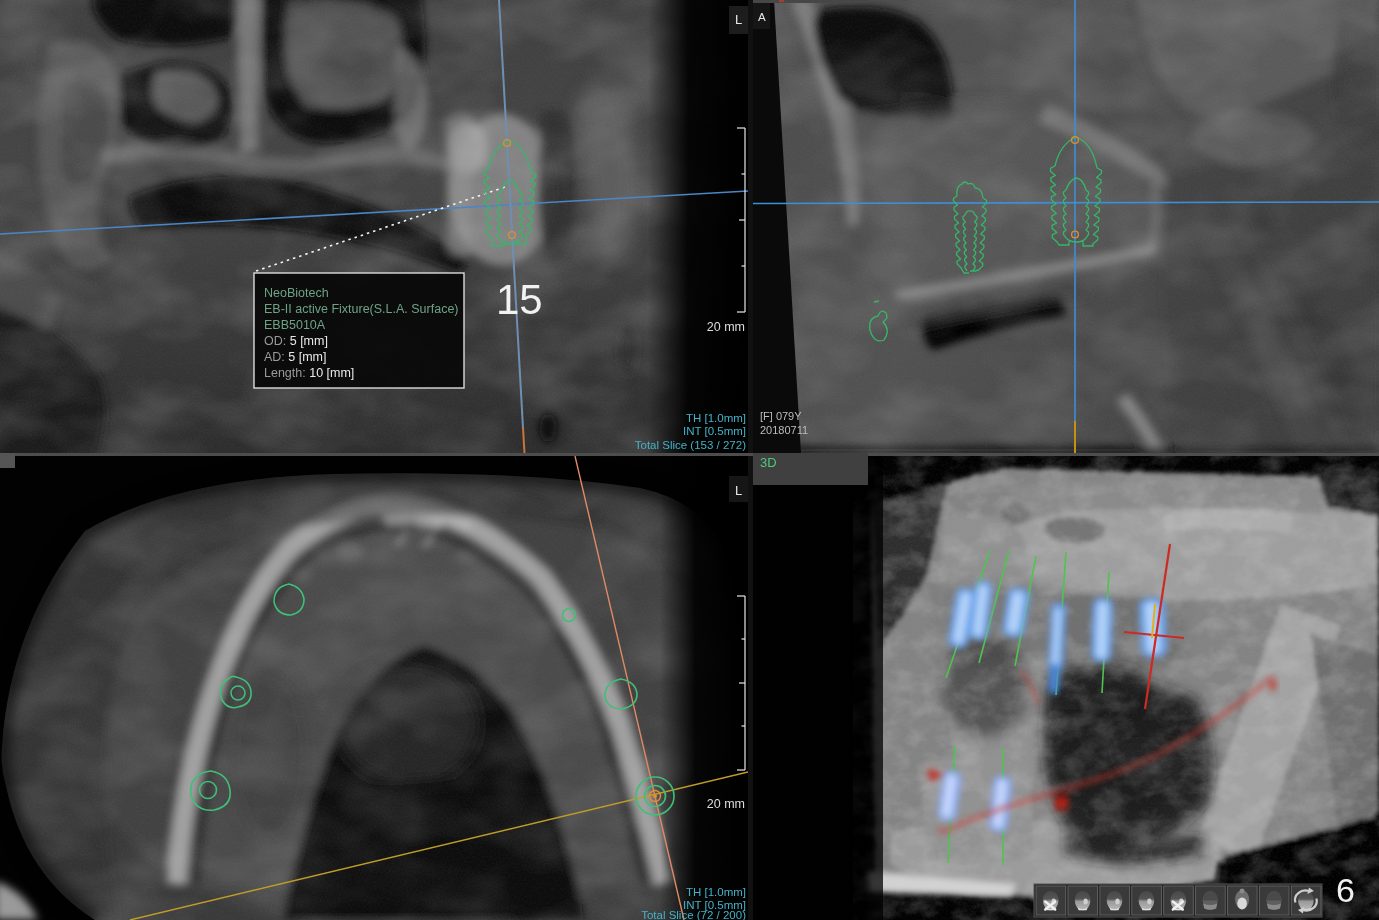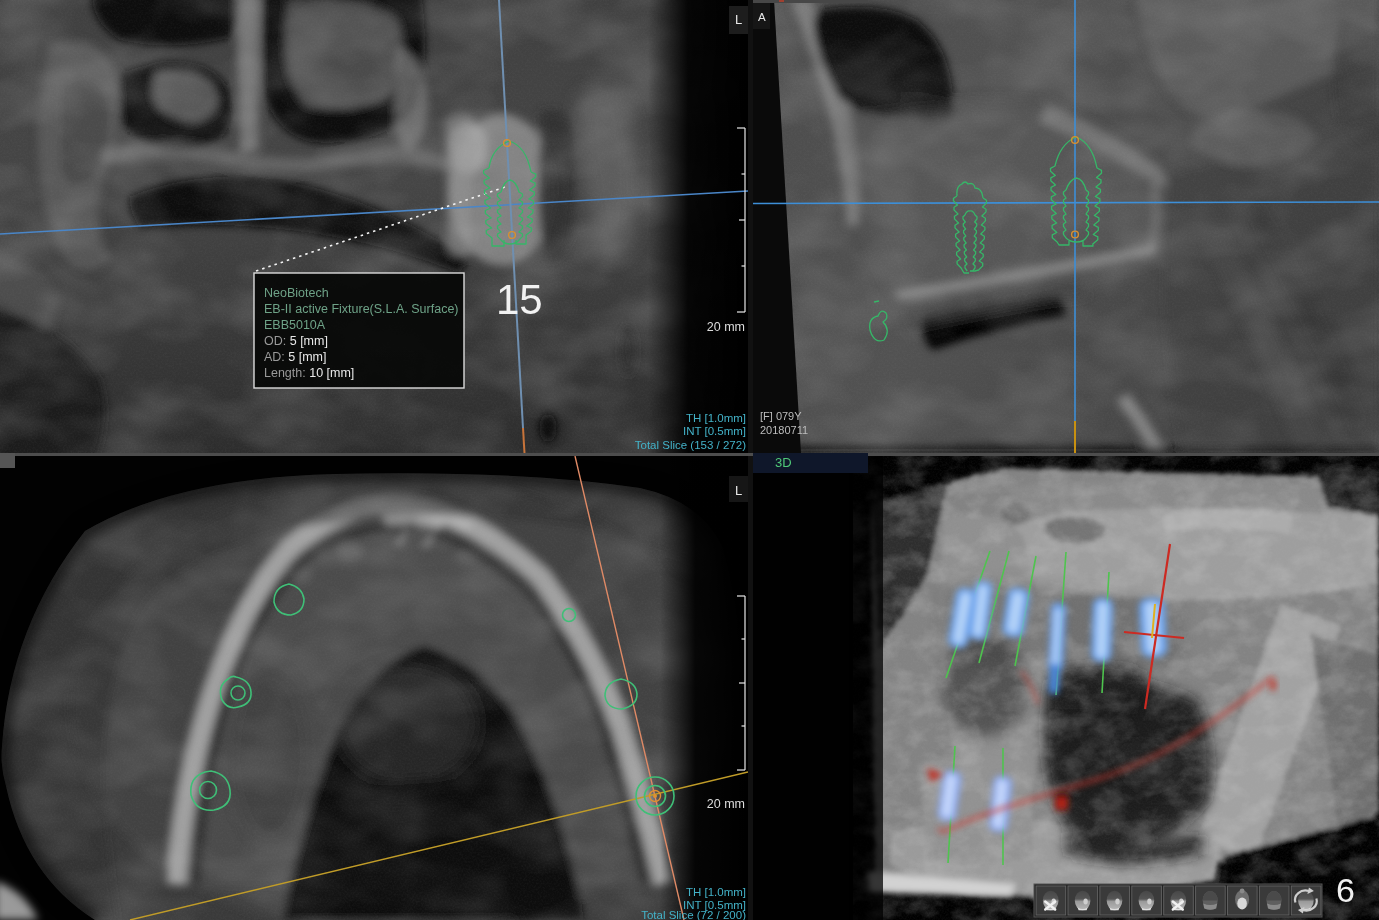--- a/index.html
+++ b/index.html
@@ -473,14 +473,14 @@
 
   <div style="position:absolute;left:0;top:453px;width:1379px;height:3px;background:#4d4d4d"></div>
   <div style="position:absolute;left:748px;top:0;width:5px;height:920px;background:#111"></div>
   <div style="position:absolute;left:748px;top:453px;width:5px;height:3px;background:#4d4d4d"></div>
 
   <div style="position:absolute;left:0;top:453px;width:15px;height:15px;background:#555"></div>
 
   <div style="position:absolute;left:753px;top:0;width:115px;height:3px;background:#474747"></div>
   <div style="position:absolute;left:779px;top:0;width:5px;height:2px;background:#a04030"></div>
 
-  <div style="position:absolute;left:753px;top:453px;width:115px;height:20px;background:#0f172a;font-size:13px;line-height:20px;padding-left:22px;box-sizing:border-box;color:#4fc878">3D</div>
+  <div style="position:absolute;left:753px;top:453px;width:115px;height:32px;background:#404040;font-size:13px;line-height:20px;padding-left:7px;box-sizing:border-box;color:#4fc878">3D</div>
 </div>
 
 </body></html>

